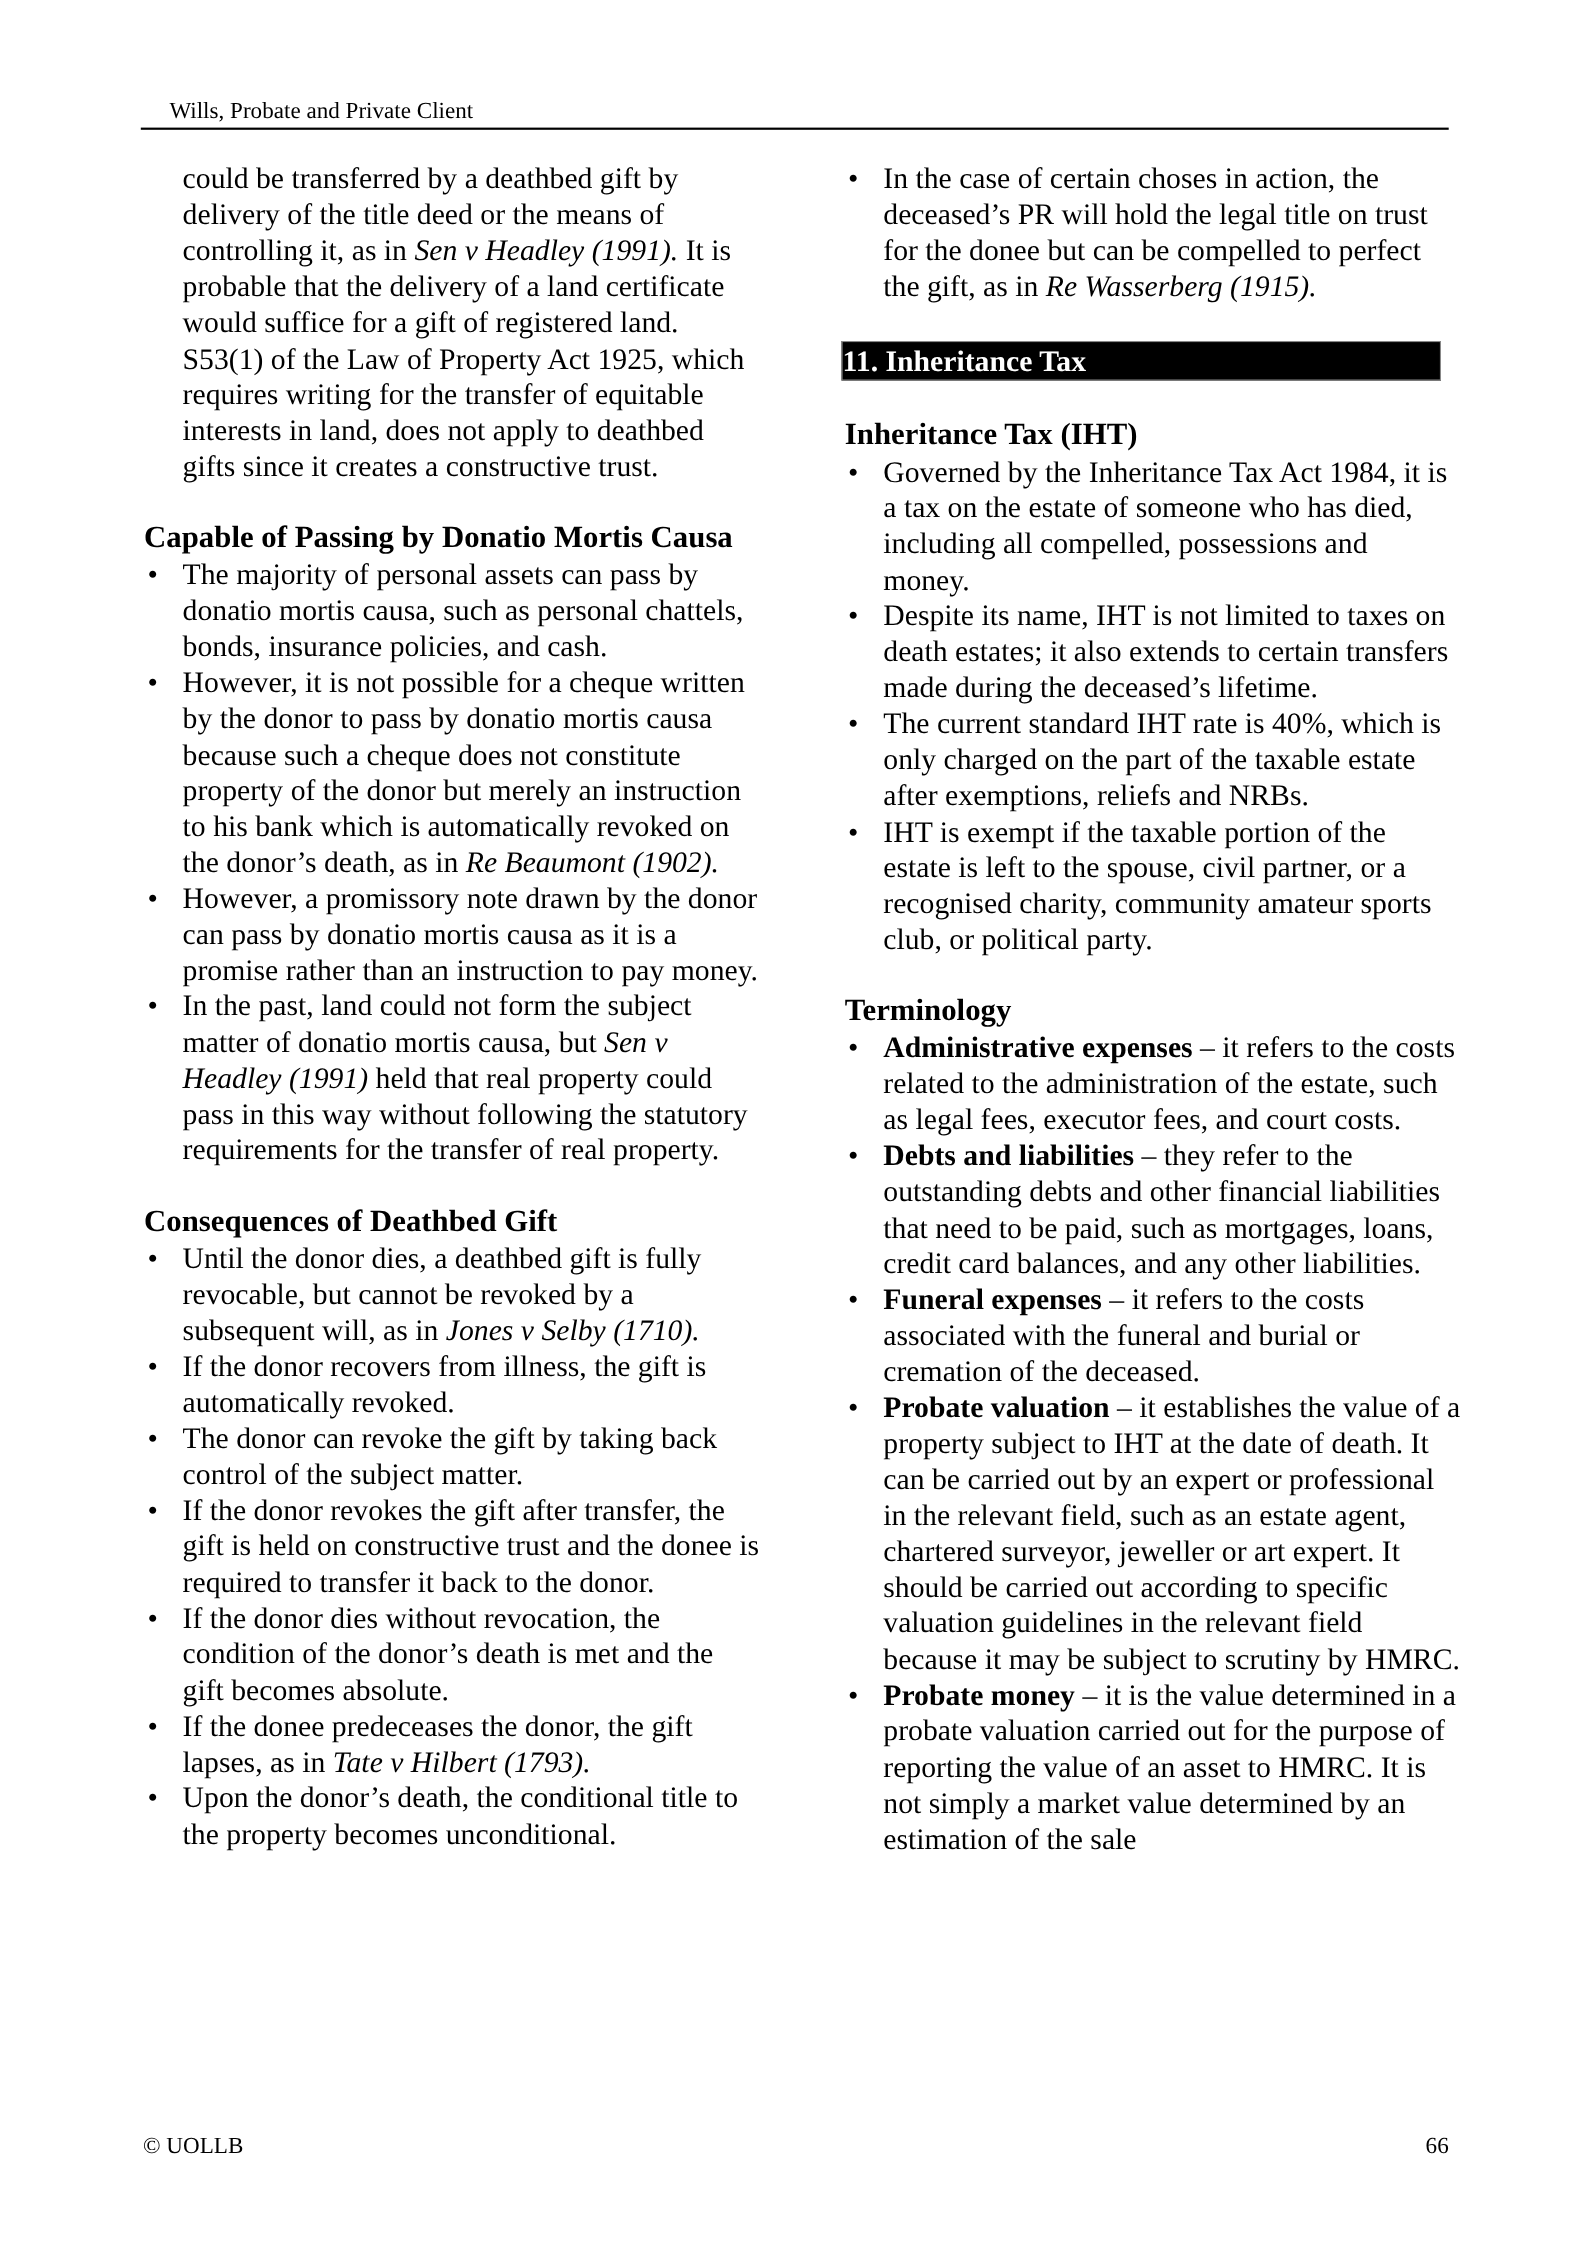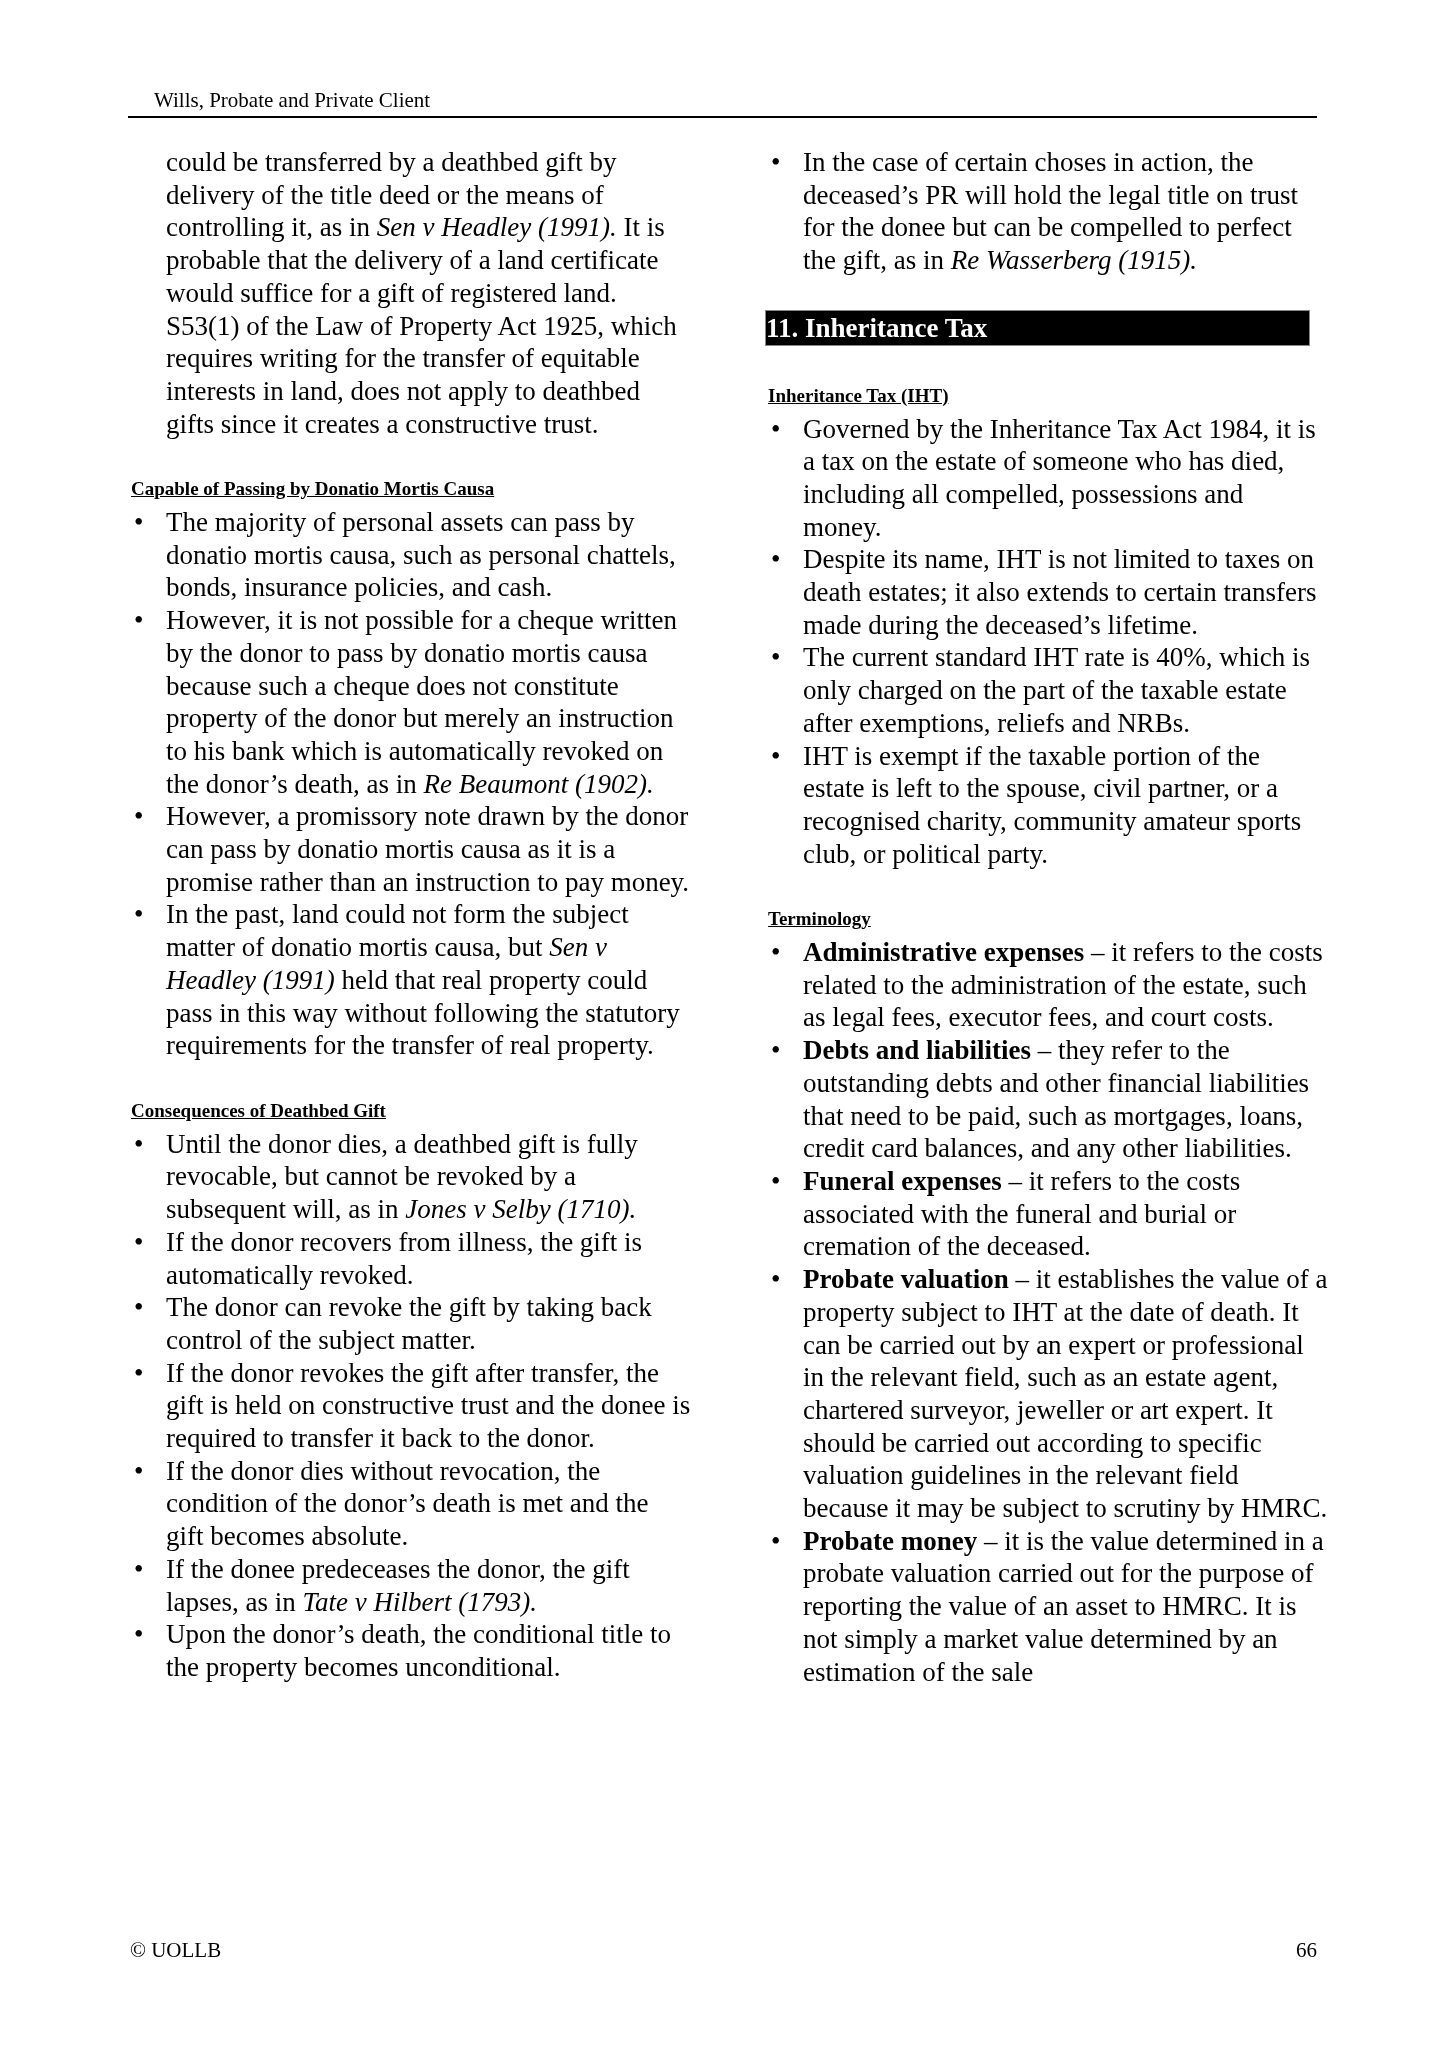--- a/index.html
+++ b/index.html
@@ -5,21 +5,21 @@
   html, body { margin: 0; padding: 0; background: #ffffff; }
   body { width: 1445px; height: 2045px; position: relative; overflow: hidden;
          font-family: "Liberation Serif", "DejaVu Serif", serif; color: #000; }
   .running-head { position: absolute; left: 130px; top: 88px; font-size: 21px; line-height: 24px; margin-left: 24px; }
   .head-rule { position: absolute; left: 128px; top: 116px; width: 1189px; height: 2px; background: #000; }
   .col { position: absolute; top: 146px; font-size: 27px; line-height: 32.7px; }
   .col-left { left: 131px; width: 560px; }
   .col-right { left: 768px; width: 560px; }
   p { margin: 0; }
   .indent-para { padding-left: 35px; font-family: Liberation Serif, serif; }
-  h3 { margin: 0; font-size: 19px; font-weight: bold; line-height: 32.7px; text-decoration: underline; }
+  h3 { margin: 0; font-size: 28px; font-weight: bold; line-height: 32.7px; }
   ul { list-style: none; margin: 0; padding: 0; }
   li { position: relative; padding-left: 35px; }
   li .bullet { position: absolute; left: 3px; top: 0; }
   .gap { height: 33px; }
   .gap-big { height: 34px; }
   .section-bar { background: #000; color: #fff; text-align: left; font-weight: bold;
                  font-size: 27px; line-height: 34px; height: 36px; width: 545px; margin-left: -3px; box-sizing: border-box;
                  border: 1px solid #888; }
   em { font-style: italic; }
   b { font-weight: bold; }

